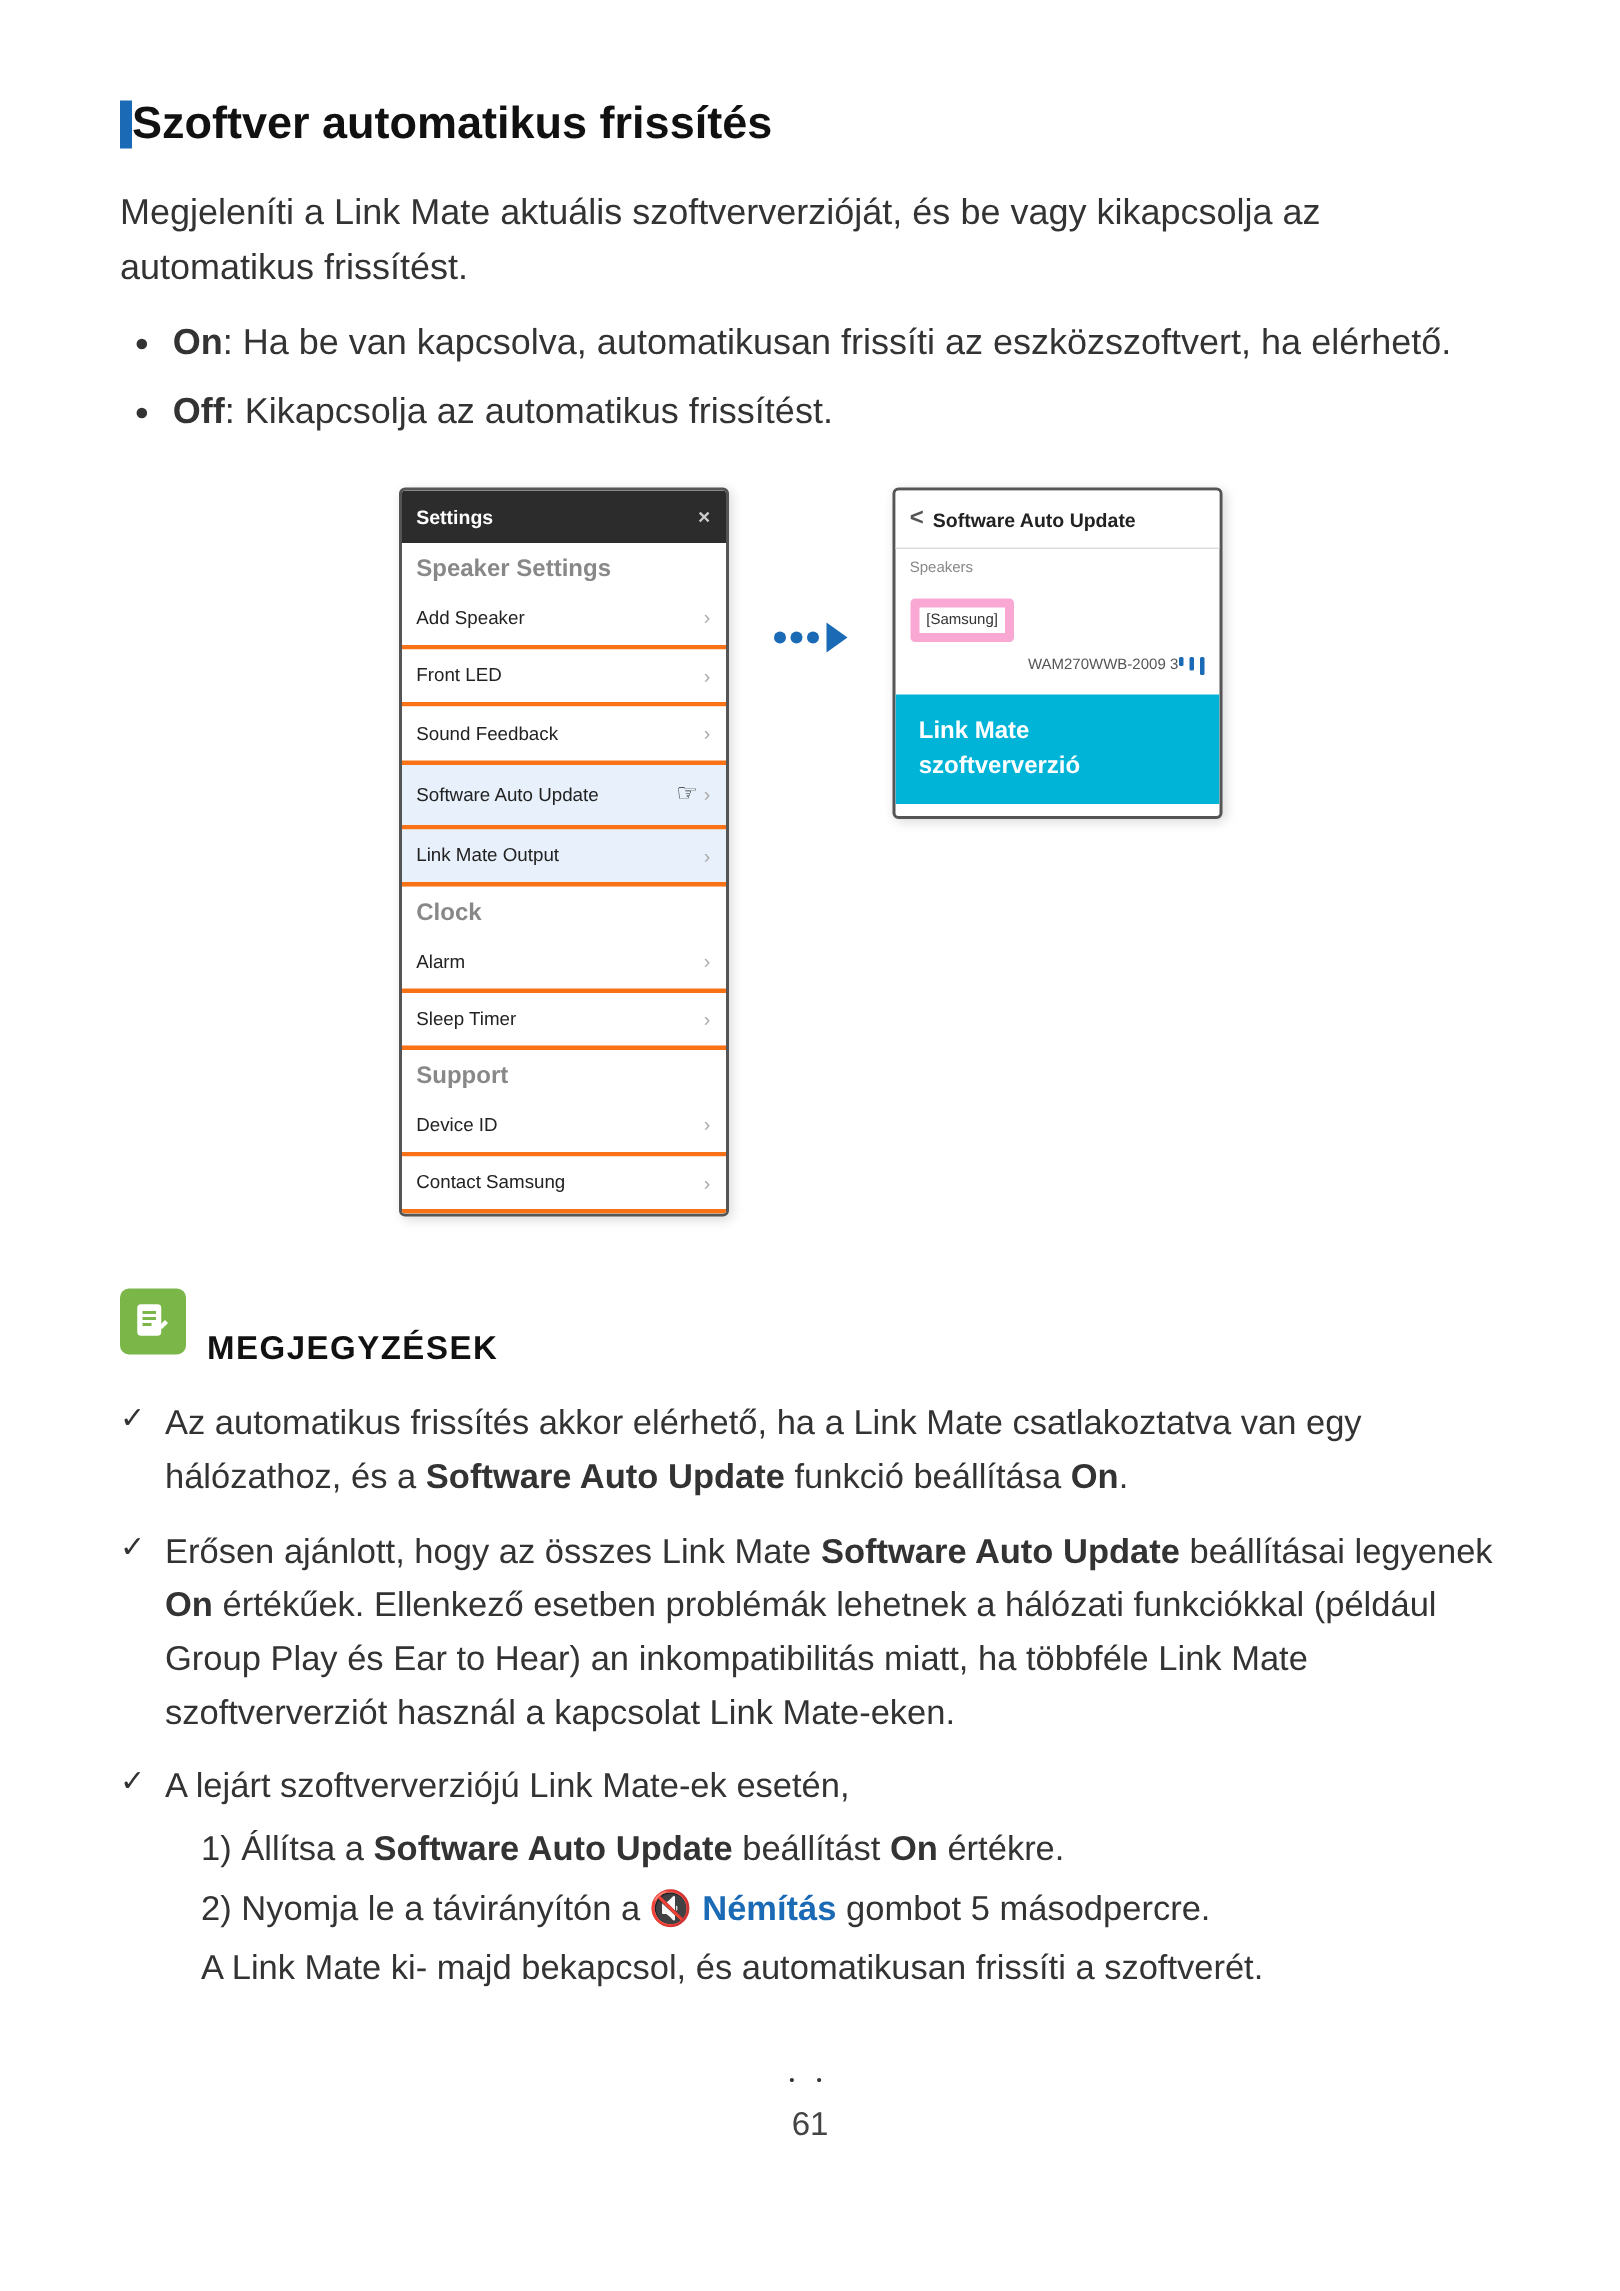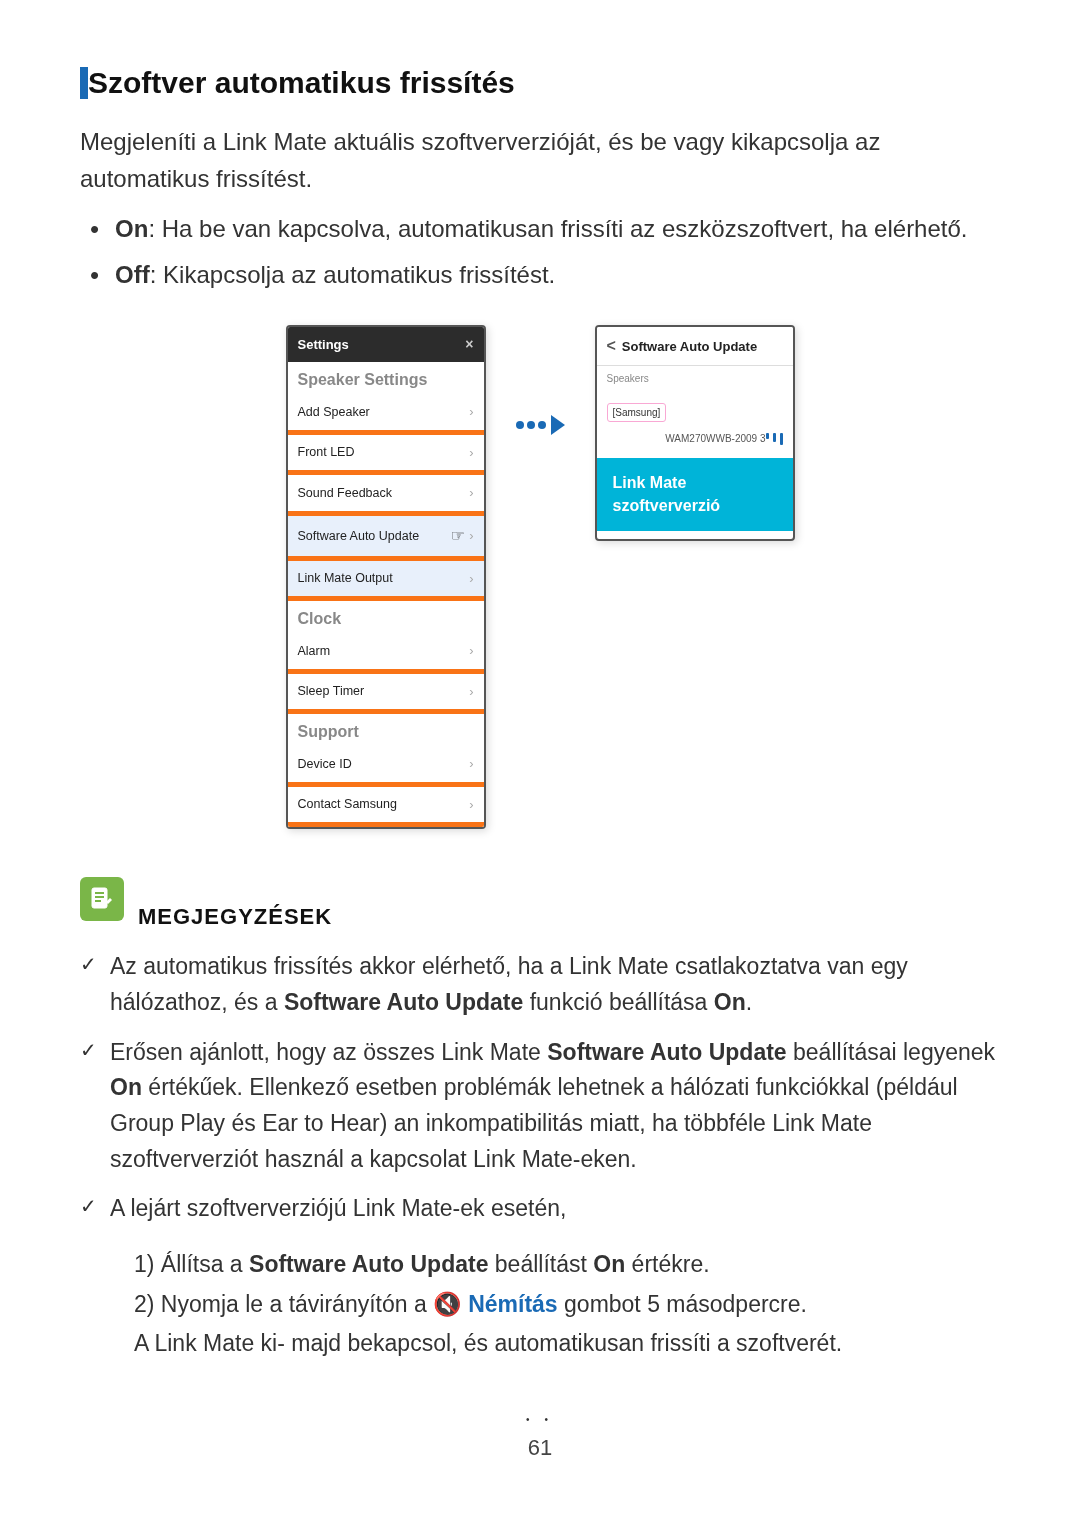--- a/index.html
+++ b/index.html
@@ -76,21 +76,21 @@
       align-items: flex-start;
       gap: 30px;
       margin-bottom: 36px;
       justify-content: center;
     }
 
     .phone-screen {
       border: 2px solid #555;
       border-radius: 4px;
       background: #fff;
-      width: 200px;
+      width: 220px;
       overflow: hidden;
       box-shadow: 2px 2px 8px rgba(0,0,0,0.15);
     }
 
     .phone-screen-header {
       background: #2c2c2c;
       color: #fff;
       font-size: 13px;
       font-weight: bold;
       text-align: center;
@@ -110,21 +110,21 @@
       color: #888;
       padding: 6px 10px 2px 10px;
       font-weight: bold;
     }
 
     .phone-menu-item {
       display: flex;
       align-items: center;
       justify-content: space-between;
       padding: 8px 10px;
-      border-bottom: 5px solid #f97316;
+      border-bottom: 3px solid #f97316;
       font-size: 12.5px;
       color: #222;
       background: #fff;
     }
 
     .phone-menu-item.highlighted {
       background: #e8f0fb;
     }
 
     .phone-menu-item .chevron {
@@ -188,21 +188,21 @@
     }
 
     .phone-screen-right .section-label-small {
       font-size: 10px;
       color: #888;
       padding: 5px 10px 2px 10px;
     }
 
     .samsung-badge {
       display: inline-block;
-      border: 1px solid #f9a8d4;
+      border: 6px solid #f9a8d4;
       border-radius: 3px;
       font-size: 10px;
       padding: 1px 5px;
       color: #333;
       margin: 4px 10px;
     }
 
     .device-row {
       display: flex;
       align-items: center;
@@ -301,21 +301,21 @@
     }
 
     .notes-list li .link-color {
       color: #1a6ab5;
       font-weight: bold;
     }
 
     .sub-list {
       list-style: none;
       padding-left: 24px;
-      margin-top: 20px;
+      margin-top: 6px;
     }
 
     .sub-list li {
       font-size: 23px;
       color: #333;
       margin-bottom: 4px;
       padding-left: 0;
     }
 
     .sub-list li::before {

